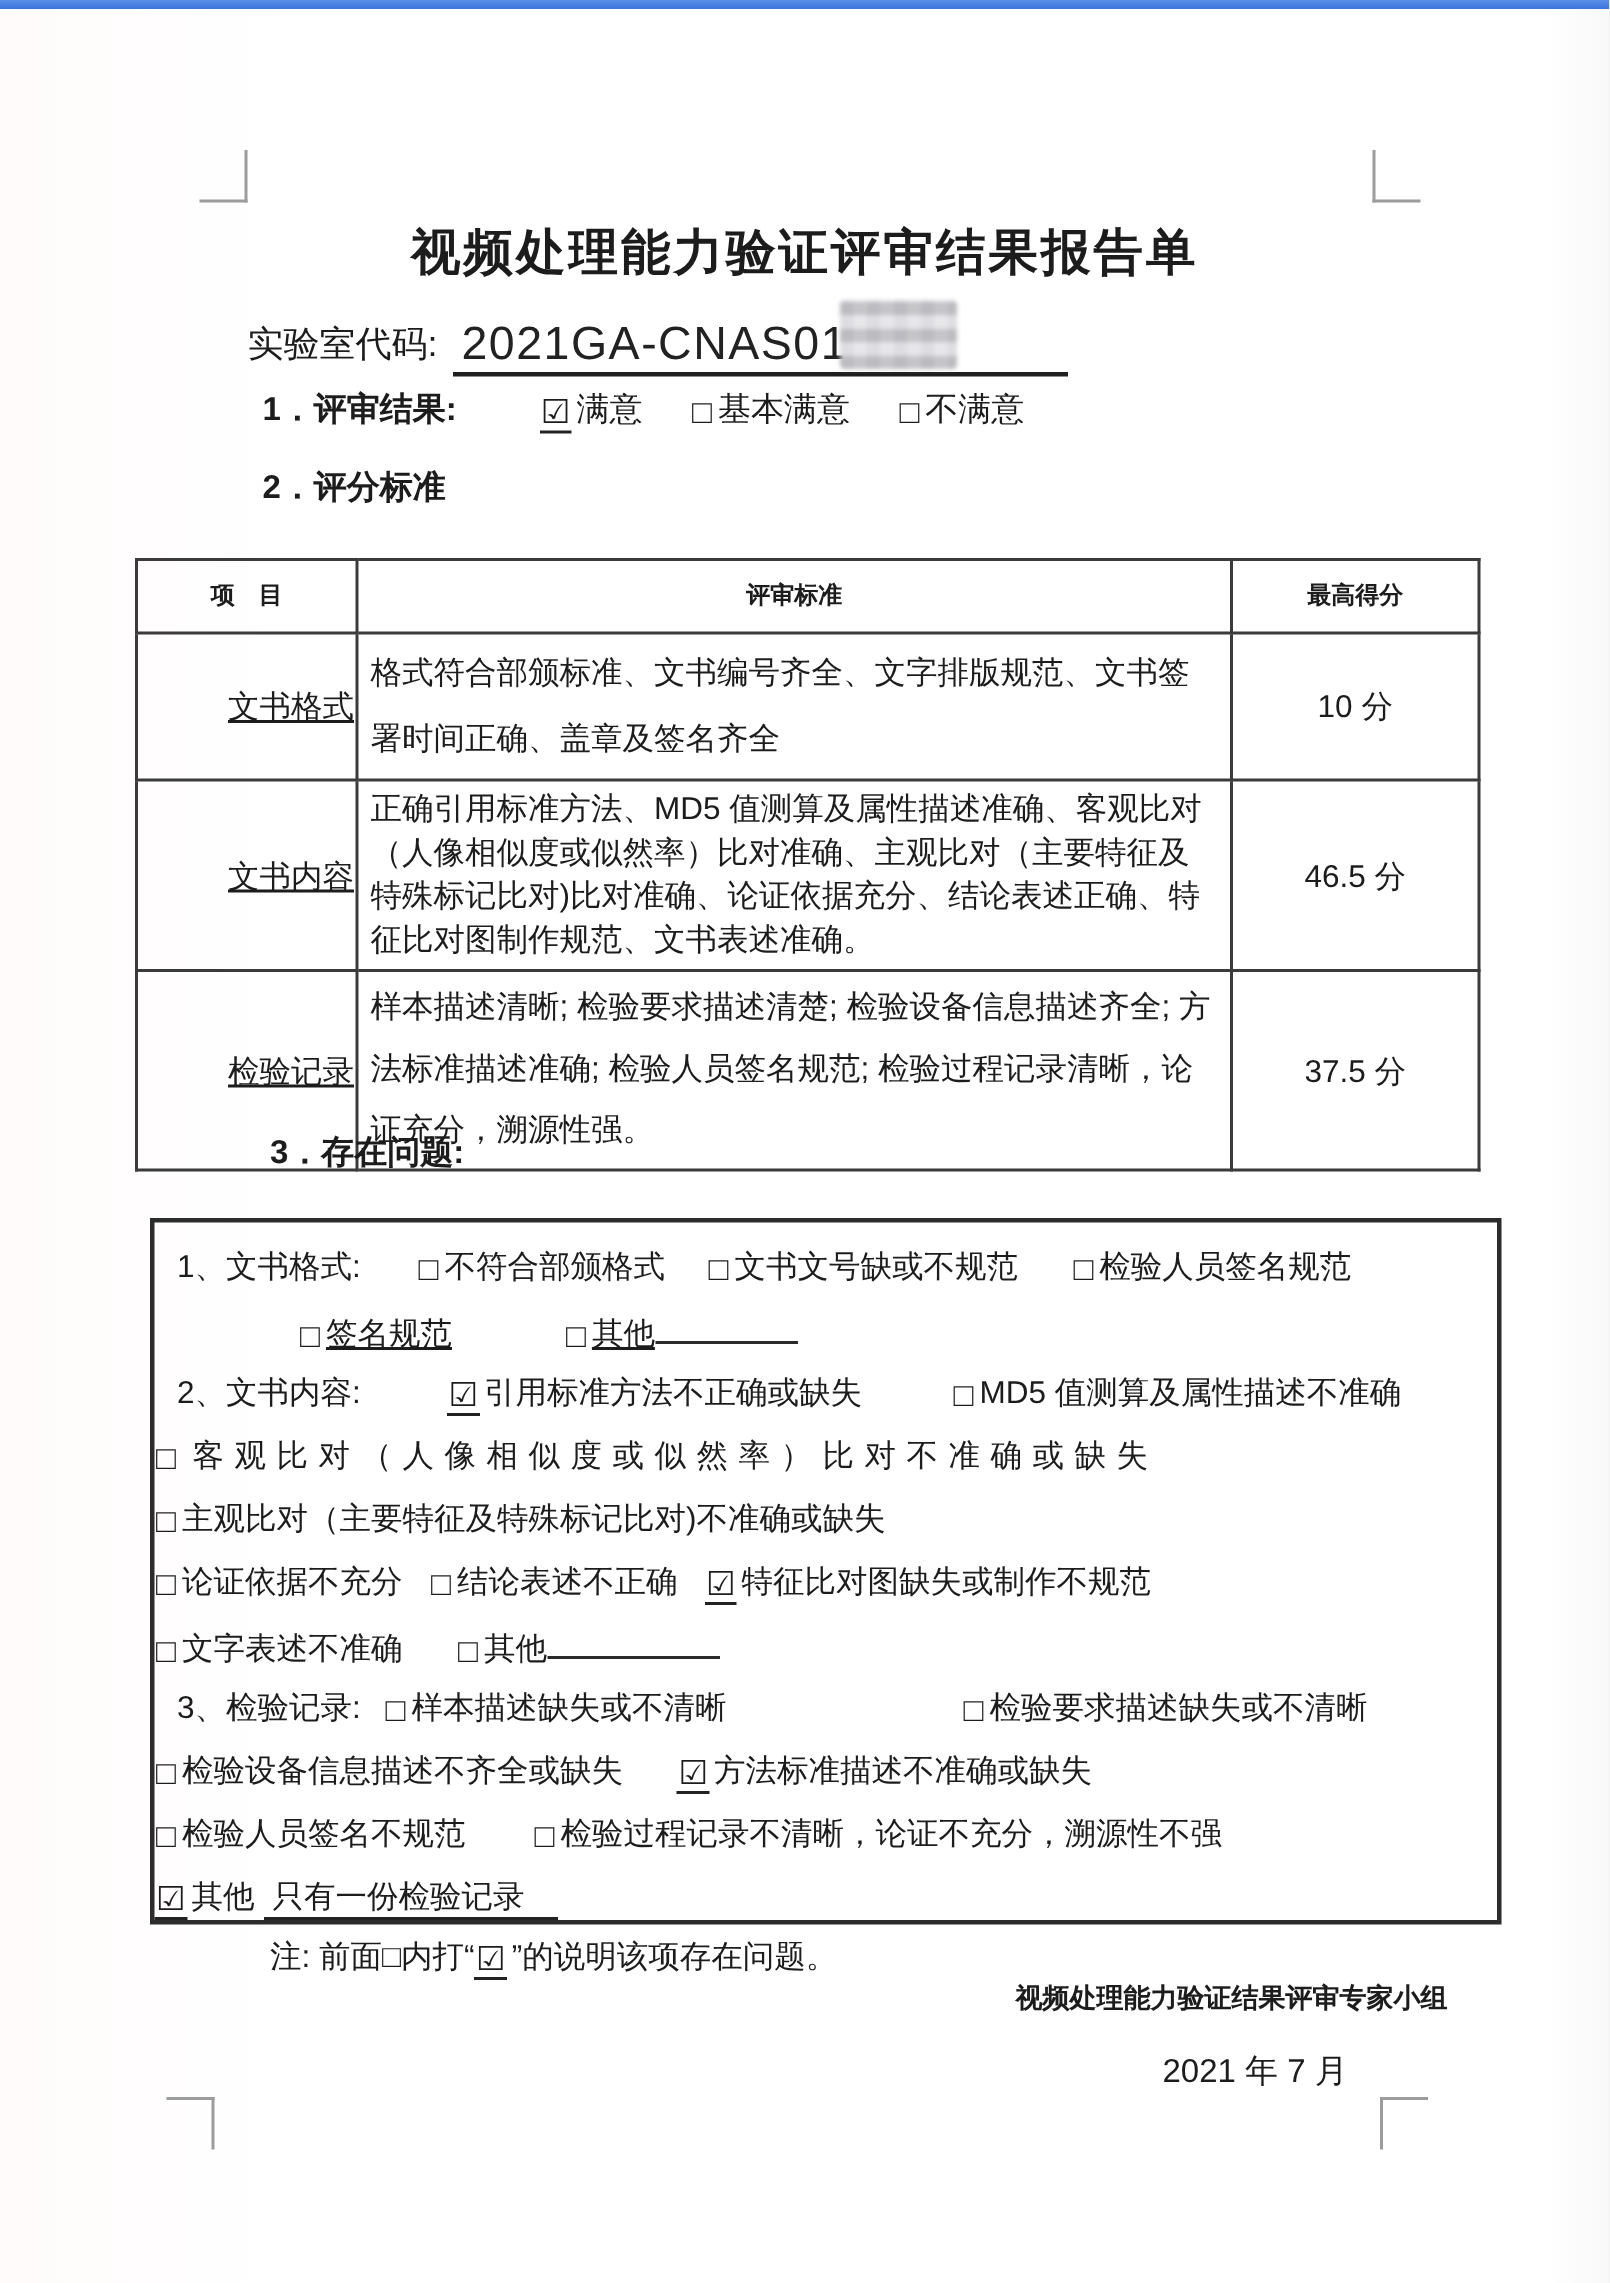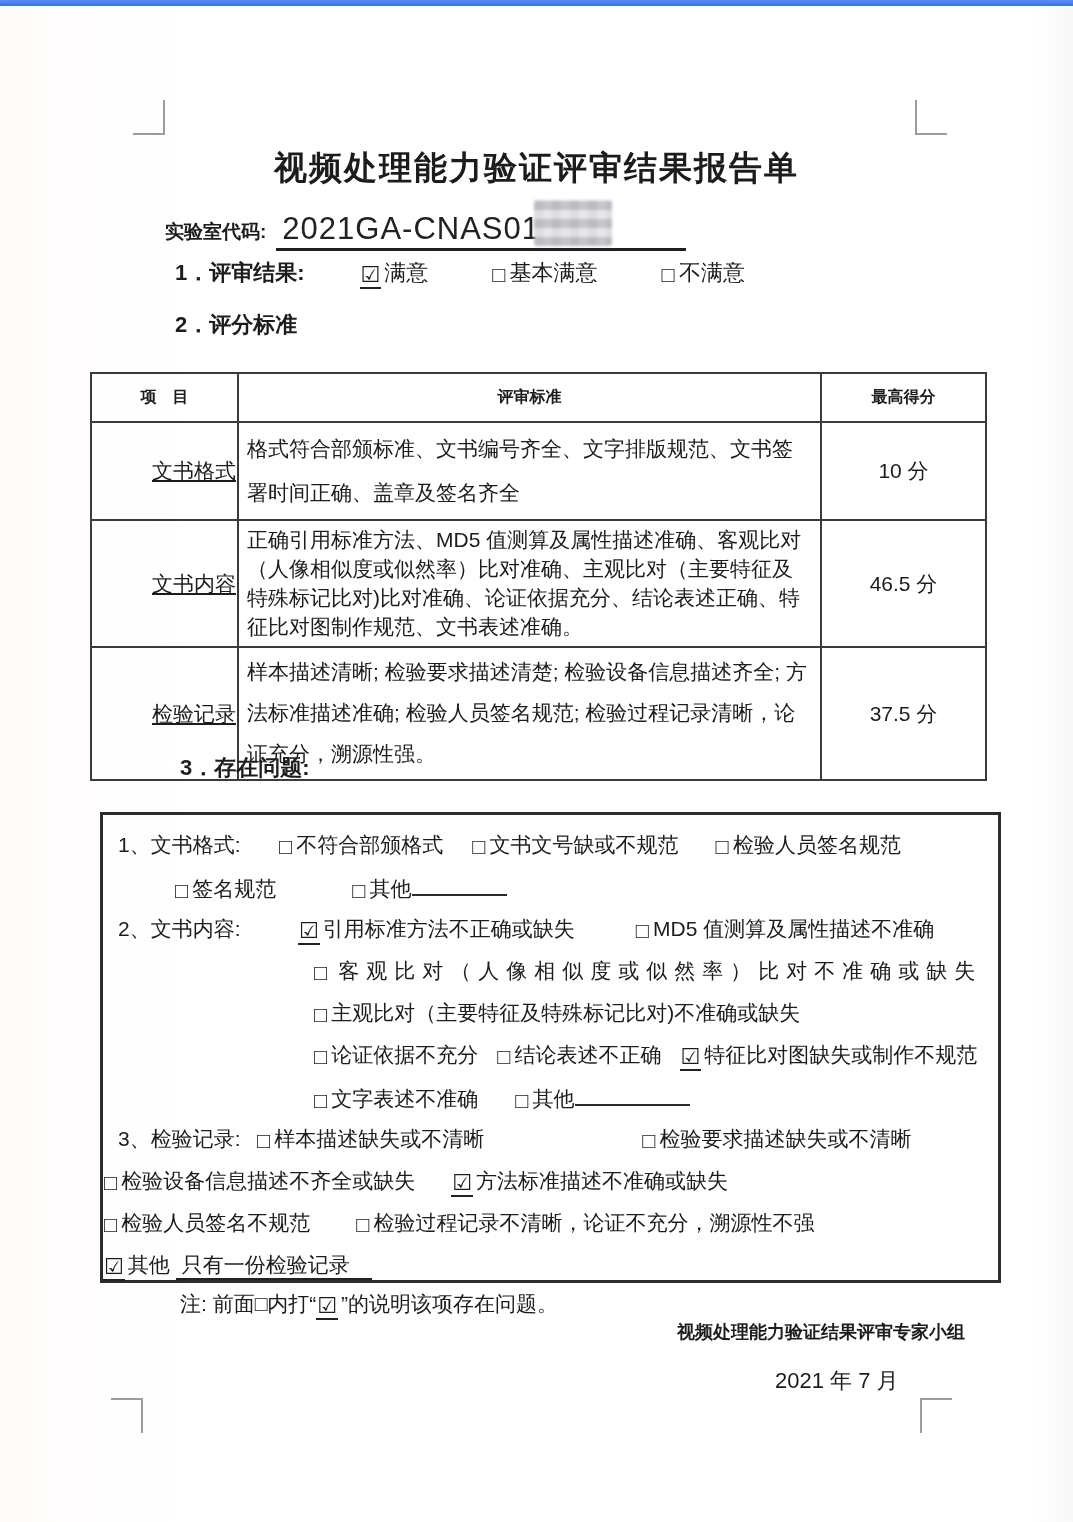--- a/index.html
+++ b/index.html
@@ -23,36 +23,36 @@
   .mark-tl{left:133px;top:100px;border-right:2px solid #9c9c9c;border-bottom:2px solid #9c9c9c;}
   .mark-tr{left:915px;top:100px;border-left:2px solid #9c9c9c;border-bottom:2px solid #9c9c9c;}
   .mark-bl{left:111px;top:1398px;border-right:2px solid #9c9c9c;border-top:2px solid #9c9c9c;}
   .mark-br{left:920px;top:1398px;border-left:2px solid #9c9c9c;border-top:2px solid #9c9c9c;}
 
   .doc-title{position:absolute;top:146px;left:0;width:100%;text-align:center;
     font-size:33px;font-weight:bold;letter-spacing:2px;}
 
   
   .labcode-row{position:absolute;top:204px;left:165px;display:flex;align-items:flex-end;}
-  .labcode-label{font-size:19px;font-weight:bold;padding-bottom:6px;}
+  .labcode-label{font-size:24px;font-weight:normal;padding-bottom:6px;}
   .labcode-line{position:relative;margin-left:10px;width:410px;height:44px;
     border-bottom:3px solid #1f1f1f;}
   .labcode-value{position:absolute;left:6px;bottom:1px;font-size:31px;letter-spacing:1px;color:#222;}
   .mosaic{position:absolute;left:258px;top:-4px;width:78px;height:46px;
     background:
       repeating-linear-gradient(0deg, rgba(176,176,182,.65) 0 9px, rgba(228,228,233,.65) 9px 18px),
       repeating-linear-gradient(90deg, #cfcfd4 0 9px, #eceded 9px 18px);
     filter:blur(1.5px);border-radius:3px;}
 
   
   .sec-line{position:absolute;font-size:22px;font-weight:bold;}
   #sec-review{top:258px;left:175px;display:flex;}
   #sec-score{top:310px;left:175px;}
   #sec-problems{top:753px;left:180px;}
-  .options{display:flex;margin-left:55px;font-weight:normal;gap:31px;}
+  .options{display:flex;margin-left:55px;font-weight:normal;}
   .opt{margin-right:32px;white-space:nowrap;}
 
   .cb{display:inline-block;font-size:22px;line-height:1;padding:0 1px 1px 1px;margin-right:3px;
     vertical-align:-2px;}
   .cb.checked{border-bottom:2px solid #222;}
 
   
   table.score{position:absolute;top:372px;left:90px;width:895px;border-collapse:collapse;
     table-layout:fixed;}
   table.score td,table.score th{border:2px solid #3b3b3b;font-size:21px;vertical-align:middle;}
@@ -68,21 +68,21 @@
   
   .problems-box{position:absolute;top:812px;left:100px;width:901px;height:471px;
     border:3px solid #2c2c2c;font-size:21px;padding-top:9px;box-sizing:border-box;}
   .pline{height:42px;line-height:42px;white-space:nowrap;}
   .plabel{display:inline-block;font-size:21px;}
   .w160{width:160px;} .w180{width:180px;} .w138{width:138px;}
   .pitem{white-space:nowrap;}
   .ml18{margin-left:18px;} .ml28{margin-left:28px;}
   .ml36{margin-left:36px;} .ml45{margin-left:45px;} .ml60{margin-left:60px;}
   .ml75{margin-left:75px;} .ml157{margin-left:157px;}
-  .pl15{padding-left:15px;} .pl153{} .pl175{padding-left:71px;} .pl210{padding-left:210px;}
+  .pl15{padding-left:15px;} .pl153{} .pl175{padding-left:96px;text-decoration:underline;} .pl210{}
   .spread{letter-spacing:7px;}
   .blank{display:inline-block;border-bottom:2px solid #2b2b2b;height:28px;vertical-align:baseline;}
   .w95{width:95px;} .w115{width:115px;}
   .fill-underline{border-bottom:2px solid #222;padding:0 22px 2px 6px;margin-left:6px;}
 
   .note-line{position:absolute;top:1290px;left:180px;font-size:21px;}
   .signature-line{position:absolute;top:1320px;left:0;width:965px;text-align:right;
     font-size:18px;font-weight:bold;}
   .date-line{position:absolute;top:1366px;left:775px;font-size:22px;}
 </style>

